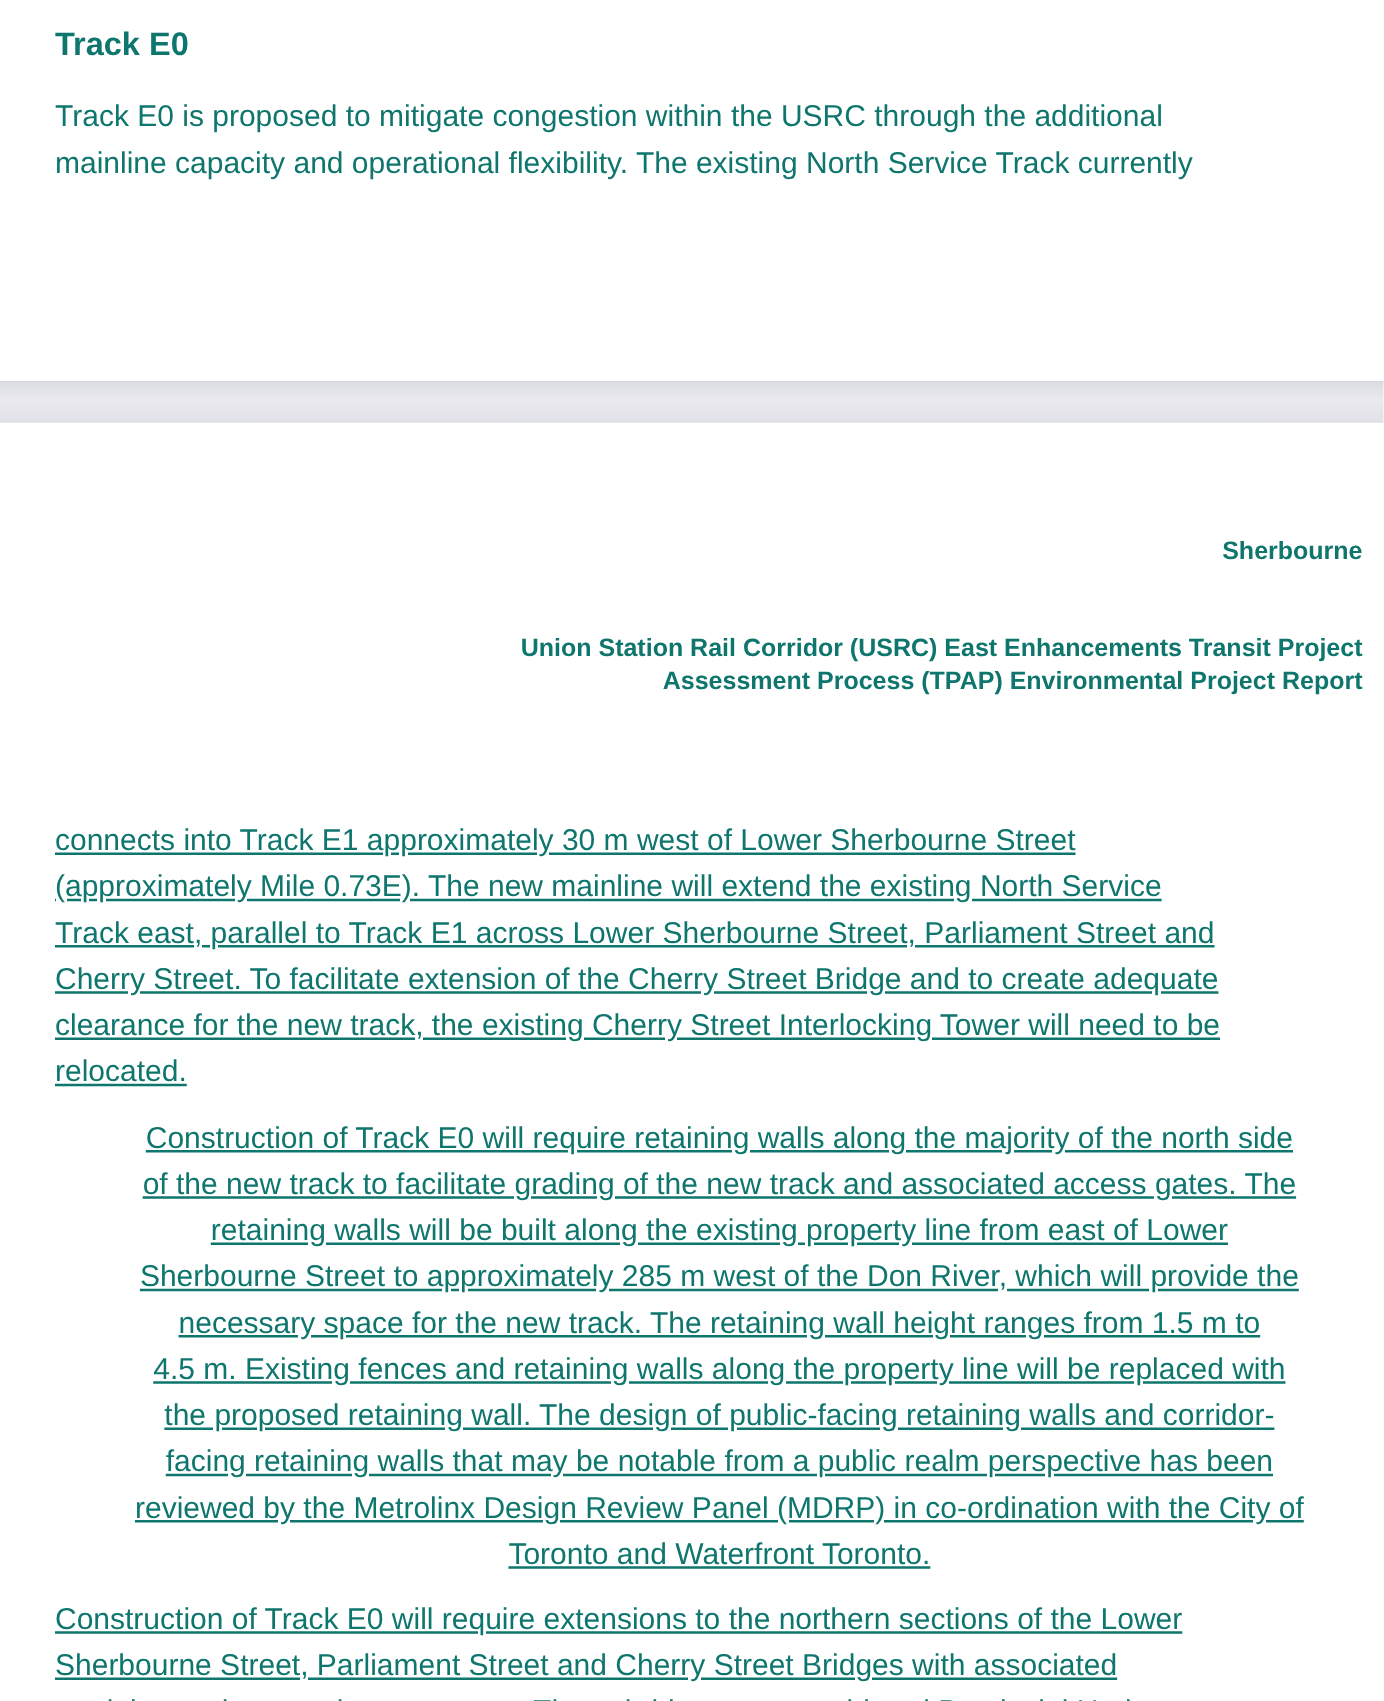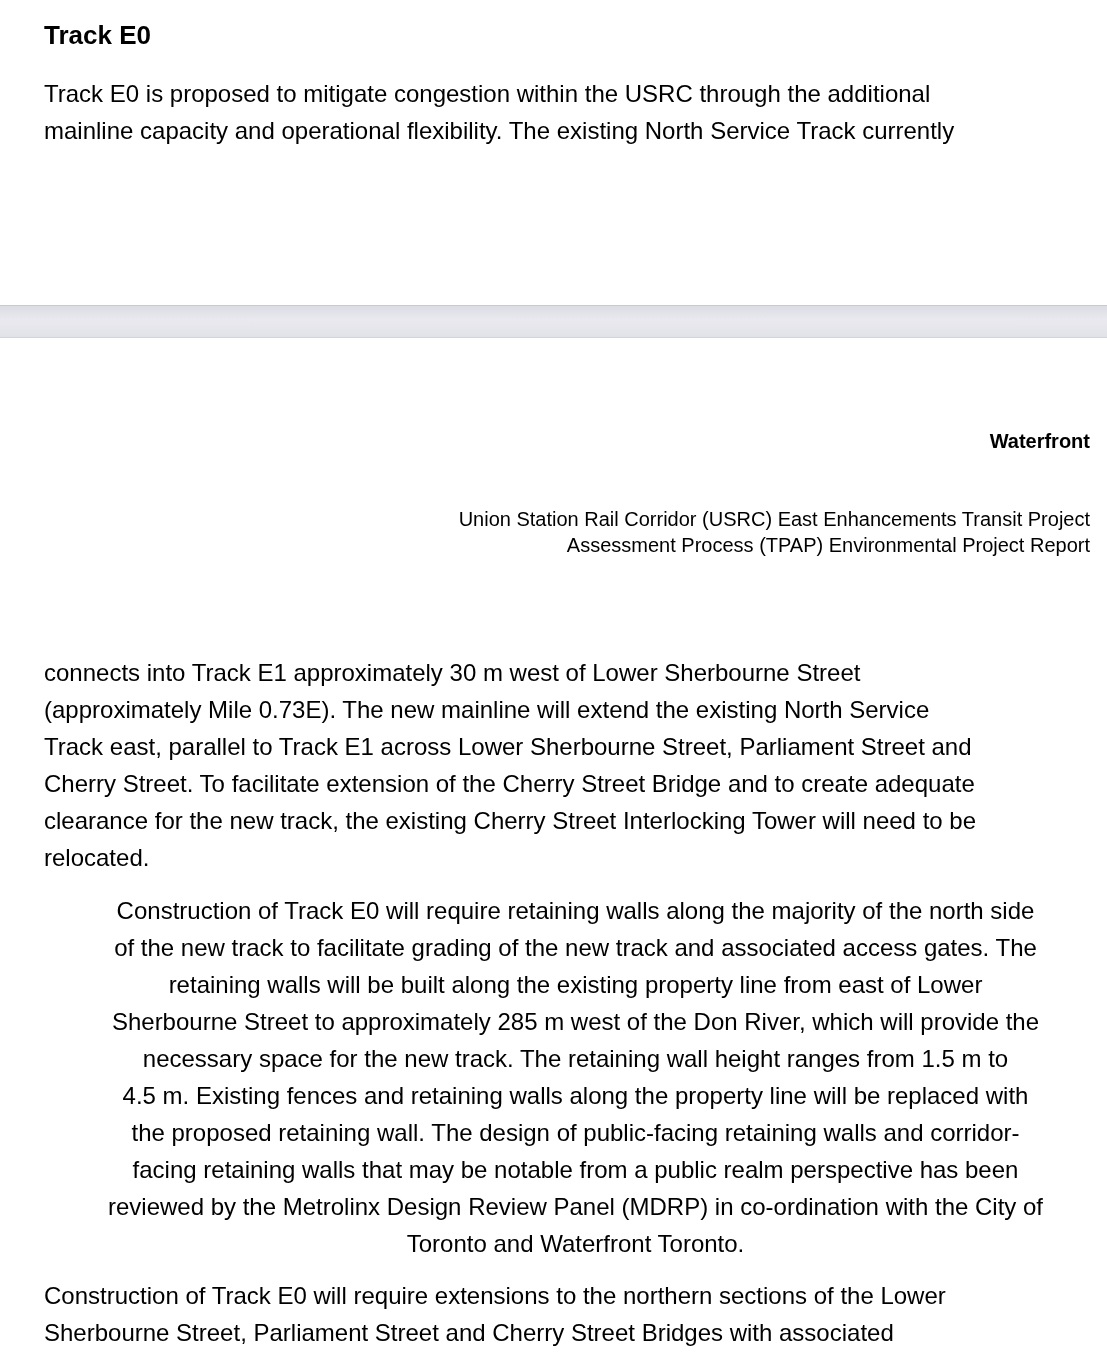--- a/index.html
+++ b/index.html
@@ -9,21 +9,21 @@
     height: 1361px;
     overflow: hidden;
     background: #ffffff;
   }
   .viewer {
     width: 1107px;
     height: 1361px;
     overflow: hidden;
     background: #ffffff;
     font-family: "Liberation Sans", sans-serif;
-    color: #000000;
+    color: #0f766e;
   }
   .page {
     box-sizing: border-box;
     background: #ffffff;
   }
   .page-prev {
     height: 305px;
     padding: 20px 0 0 44px;
   }
   .section-heading {
@@ -62,43 +62,44 @@
     font-size: 20px;
     line-height: 26px;
     white-space: pre;
   }
   .doc-header .org {
     display: block;
     font-weight: bold;
   }
   .doc-header .report-title {
     display: block;
+    font-weight: bold;
   }
-  .page-body .body-par { margin: 0; }
+  .page-body .body-par { margin: 0; text-decoration: underline; }
   .par-continued   { margin-top: 44px !important; }
   .par-retaining   { margin-top: 16px !important; text-align: center; }
   .par-heritage    { margin-top: 15px !important; }
 </style>
 </head>
 <body>
 
 <div class="viewer">
 
   <section class="page page-prev">
     <h1 class="section-heading">Track E0</h1>
     <p class="body-par">Track E0 is proposed to mitigate congestion within the USRC through the additional
 mainline capacity and operational flexibility. The existing North Service Track currently</p>
   </section>
 
   <div class="page-gap"></div>
 
   <section class="page page-next">
 
     <header class="doc-header">
-      <span class="org">Waterfront</span>
+      <span class="org">Sherbourne</span>
       <span class="report-title">Union Station Rail Corridor (USRC) East Enhancements Transit Project
 Assessment Process (TPAP) Environmental Project Report</span>
     </header>
 
     <div class="page-body">
 
       <p class="body-par par-continued">connects into Track E1 approximately 30 m west of Lower Sherbourne Street
 (approximately Mile 0.73E). The new mainline will extend the existing North Service
 Track east, parallel to Track E1 across Lower Sherbourne Street, Parliament Street and
 Cherry Street. To facilitate extension of the Cherry Street Bridge and to create adequate

